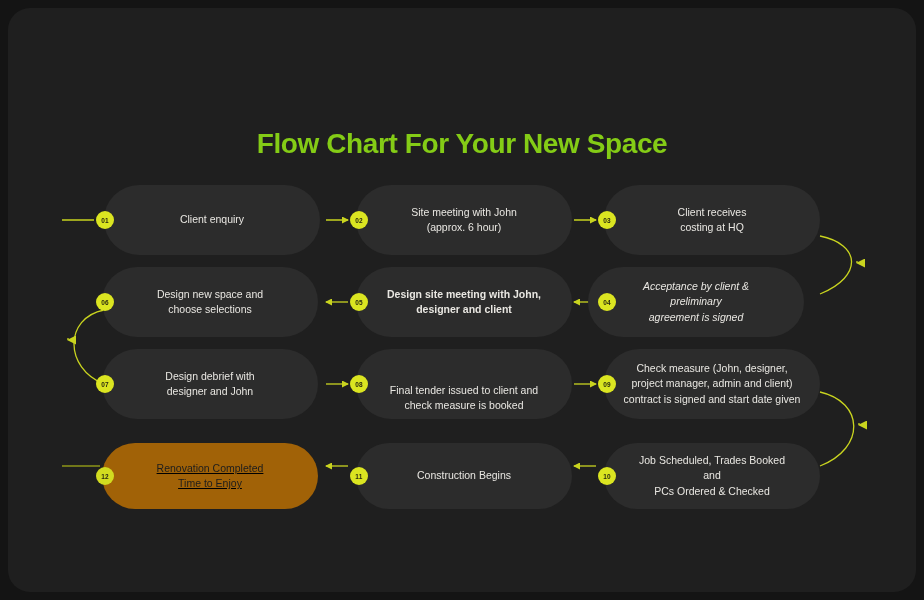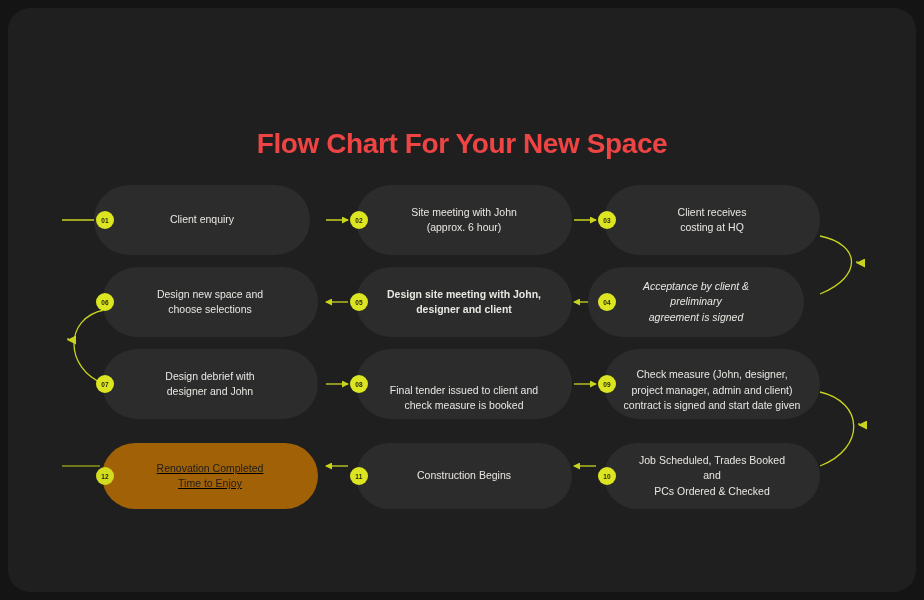--- a/index.html
+++ b/index.html
@@ -25,21 +25,21 @@
 
   #title {
     position: absolute;
     left: 0;
     top: 120px;
     width: 908px;
     text-align: center;
     font-size: 28px;
     font-weight: bold;
     letter-spacing: -0.4px;
-    color: #ef4444;
+    color: #84cc16;
   }
 
   
   #wires {
     position: absolute;
     left: 0; top: 0;
     width: 908px; height: 584px;
     pointer-events: none;
   }
 
@@ -121,21 +121,21 @@
       <path d="M812,384 C856,394 858,440 812,458"></path>
       <path d="M851,415 L851,417" marker-end="url(#ar-d)"></path>
 
       <line x1="588" y1="458" x2="566" y2="458" marker-end="url(#ar-l)"></line>
       <line x1="340" y1="458" x2="318" y2="458" marker-end="url(#ar-l)"></line>
 
       <line x1="54" y1="458" x2="92" y2="458" stroke="#8e9618"></line>
     </g>
   </svg>
 
-  <div class="node" style="left:86px;  top:177px; width:216px; height:70px;text-align:center;">
+  <div class="node" style="left:96px;  top:177px; width:216px; height:70px;text-align:center;">
     <span class="node-label">Client enquiry</span>
   </div>
   <div class="badge" style="left:88px; top:203px;">01</div>
 
   <div class="node" style="left:348px; top:177px; width:216px; height:70px;">
     <span class="node-label">Site meeting with John
 (approx. 6 hour)</span>
   </div>
   <div class="badge" style="left:342px; top:203px;">02</div>
 
@@ -168,21 +168,21 @@
 designer and John</span>
   </div>
   <div class="badge" style="left:88px; top:367px;">07</div>
 
   <div class="node" style="left:348px; top:341px; width:216px; height:70px;align-items:flex-end;">
     <span class="node-label">Final tender issued to client and
 check measure is booked</span>
   </div>
   <div class="badge" style="left:342px; top:367px;">08</div>
 
-  <div class="node" style="left:596px; top:341px; width:216px; height:70px; padding:6px 14px;align-items:flex-end;">
+  <div class="node" style="left:596px; top:341px; width:216px; height:70px; padding:6px 14px;">
     <span class="node-label">Check measure (John, designer,
 project manager, admin and client)
 contract is signed and start date given</span>
   </div>
   <div class="badge" style="left:590px; top:367px;">09</div>
 
   <div class="node accent" style="left:94px;  top:435px; width:216px; height:66px;">
     <span class="node-label">Renovation Completed
 Time to Enjoy</span>
   </div>

